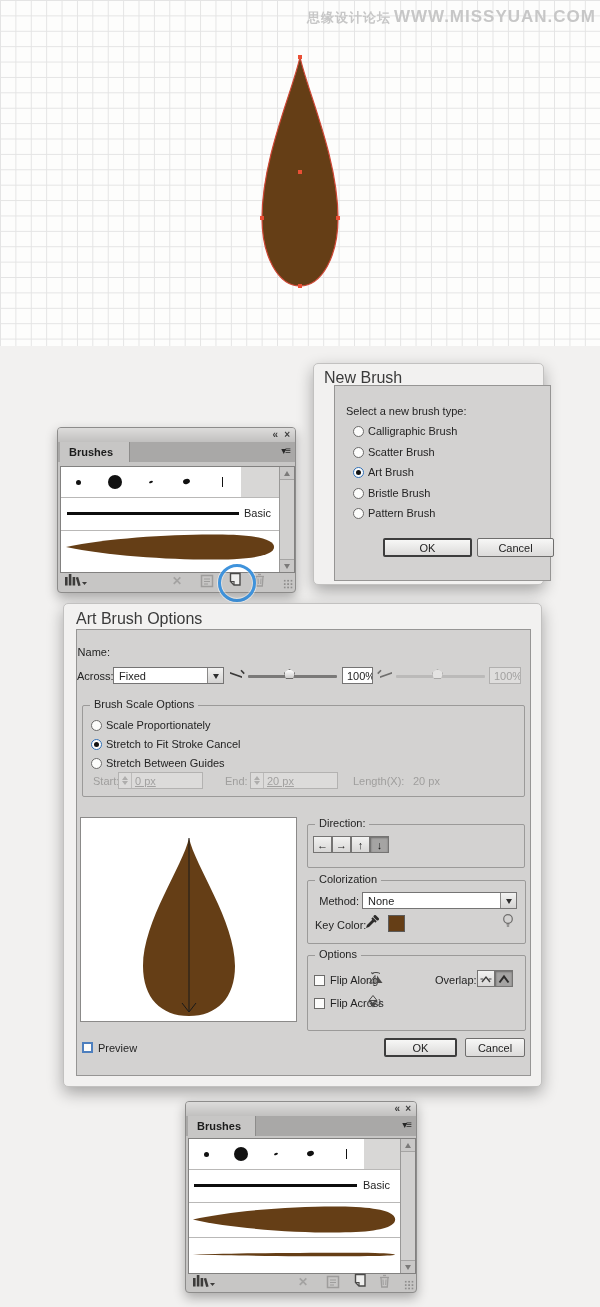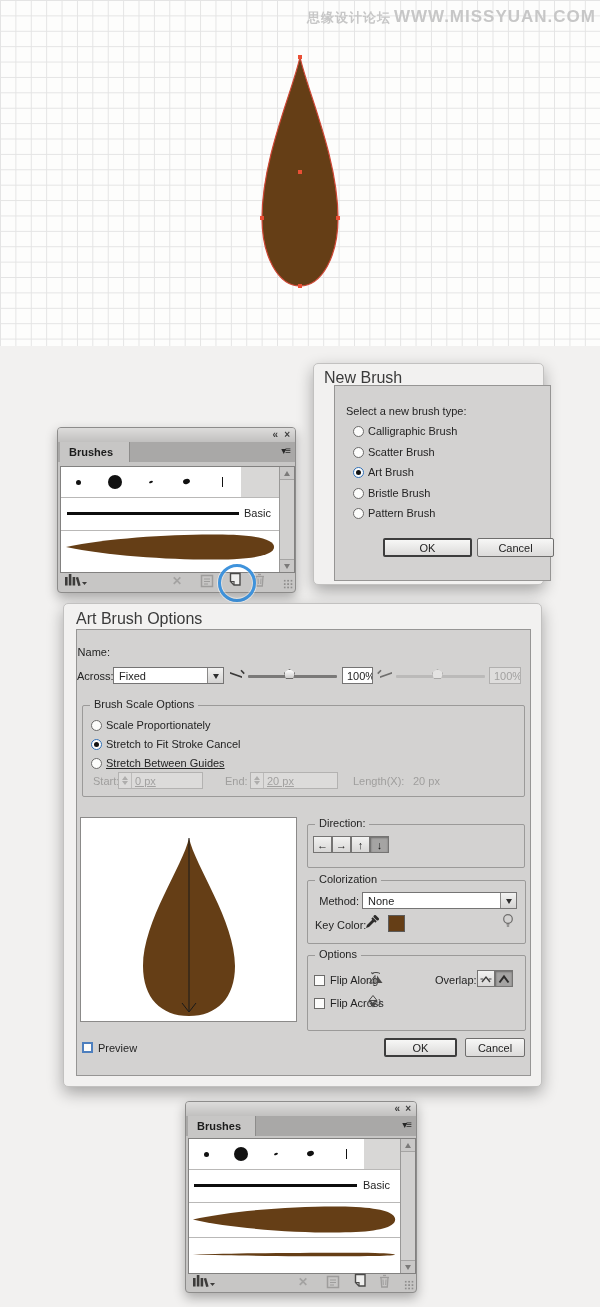--- a/index.html
+++ b/index.html
@@ -261,21 +261,21 @@
       <div class="sl-thumb dis" style="left:355px;top:39px;"></div>
       <div class="inputbox" style="left:412px;top:37px;width:32px;height:17px;background:#dedddc;border-color:#b1b0af;color:#a2a1a0;">100%</div>
 
       <div class="fieldset" style="left:5px;top:75px;width:443px;height:92px;">
         <div class="legend">Brush Scale Options</div>
         <span class="radio" style="left:8px;top:14px;"></span>
         <div class="lbl" style="left:23px;top:13px;">Scale Proportionately</div>
         <span class="radio sel" style="left:8px;top:33px;"></span>
         <div class="lbl" style="left:23px;top:32px;">Stretch to Fit Stroke Cancel</div>
         <span class="radio" style="left:8px;top:52px;"></span>
-        <div class="lbl" style="left:23px;top:51px;text-decoration:underline;">Stretch Between Guides</div>
+        <div class="lbl" style="left:23px;top:51px;">Stretch Between Guides</div>
 
         <div class="lbl dis" style="left:10px;top:69px;">Start:</div>
         <div class="spin" style="left:35px;top:66px;width:85px;height:17px;">
           <span class="arrows">
               <span class="up"></span>
               <span class="dn"></span>
             </span>
           <span class="val">0 px</span>
         </div>
         <div class="lbl dis" style="left:142px;top:69px;">End:</div>

